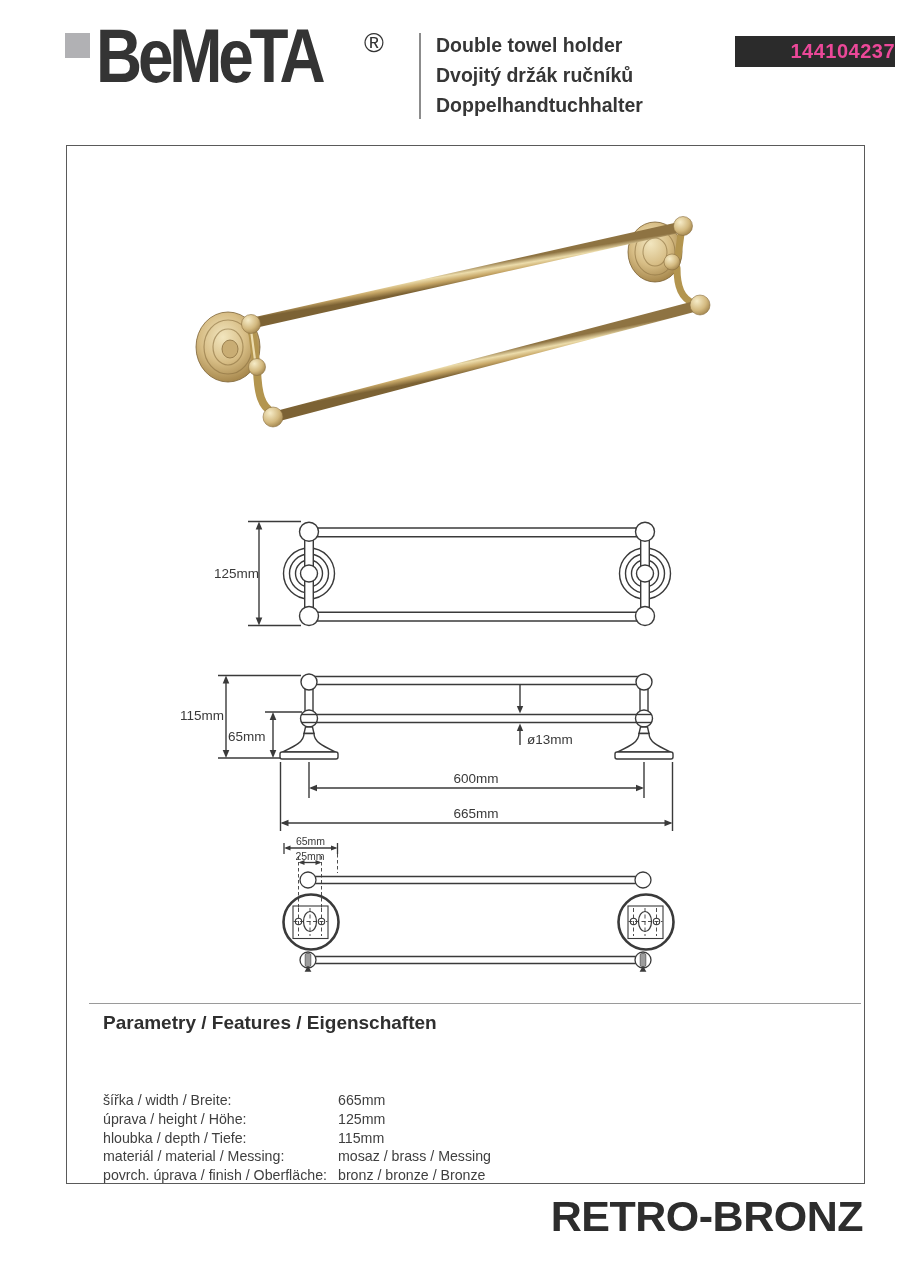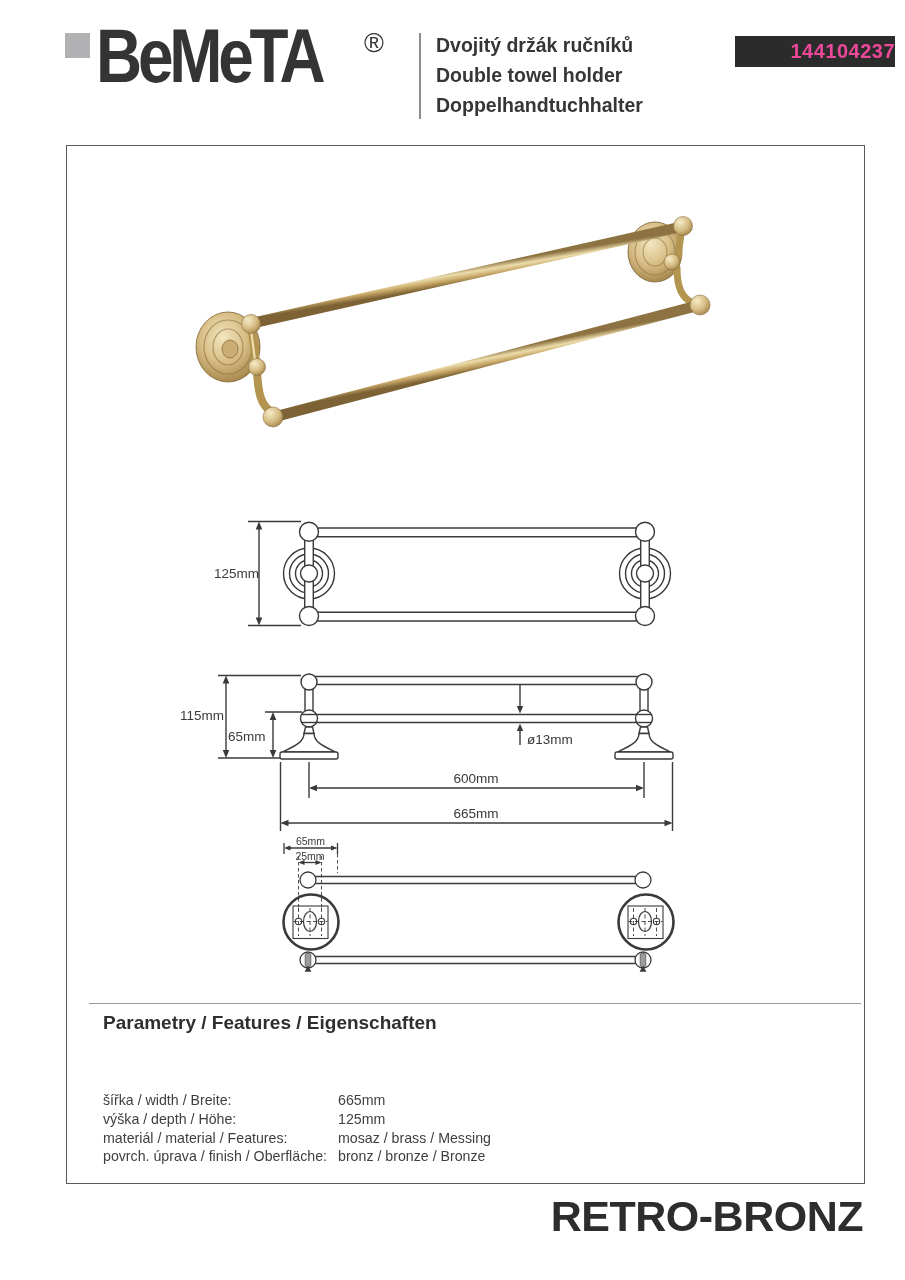--- a/index.html
+++ b/index.html
@@ -33,22 +33,22 @@
 </style>
 </head>
 <body>
 
 <div>
   <div class="logo-square"></div>
   <div class="logo-text">BeMeTA</div>
   <div class="logo-reg">®</div>
   <div class="hdr-divider"></div>
   <div class="hdr-titles">
+    <div>Double towel holder</div>
     <div>Dvojitý držák ručníků</div>
-    <div>Double towel holder</div>
     <div>Doppelhandtuchhalter</div>
   </div>
   <div class="code-badge">144104237</div>
 </div>
 
 <div class="sheet"></div>
 
 <svg class="abs" style="left:170px;top:180px;" width="560" height="270" viewBox="170 180 560 270">
   <defs>
     <linearGradient id="gTop" gradientUnits="userSpaceOnUse" x1="465.7" y1="267.1" x2="468.3" y2="282.9">
@@ -262,23 +262,26 @@
   </g>
 </svg>
 
 <div class="param-rule"></div>
 <div class="param-title">Parametry / Features / Eigenschaften</div>
 <div class="param-table">
   <div class="param-row">
     <span class="param-label">šířka / width / Breite:</span><span class="param-value">665mm</span>
   </div>
   <div class="param-row">
-    <span class="param-label">výška / depth / Höhe:</span><span class="param-value">125mm</span>
-  </div>
-  <div class="param-row">
-    <span class="param-label">materiál / material / Features:</span><span class="param-value">mosaz / brass / Messing</span>
+    <span class="param-label">úprava / height / Höhe:</span><span class="param-value">125mm</span>
+  </div>
+  <div class="param-row">
+    <span class="param-label">hloubka / depth / Tiefe:</span><span class="param-value">115mm</span>
+  </div>
+  <div class="param-row">
+    <span class="param-label">materiál / material / Messing:</span><span class="param-value">mosaz / brass / Messing</span>
   </div>
   <div class="param-row">
     <span class="param-label">povrch. úprava / finish / Oberfläche:</span><span class="param-value">bronz / bronze / Bronze</span>
   </div>
 </div>
 
 <div class="footer-series">RETRO-BRONZ</div>
 
 </body></html>

